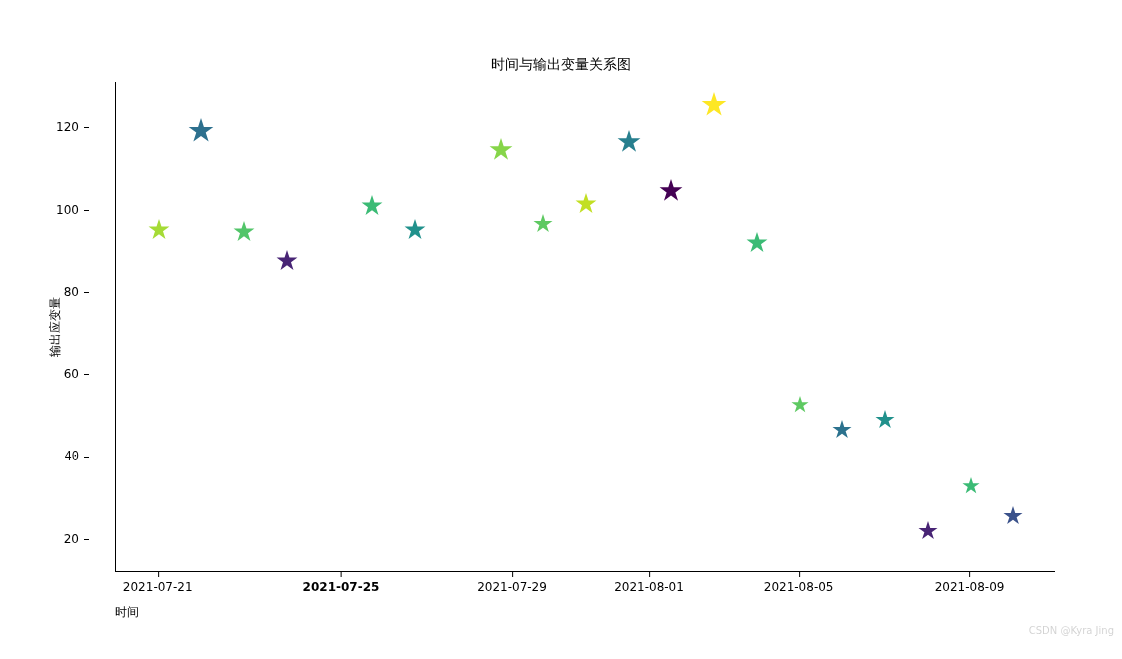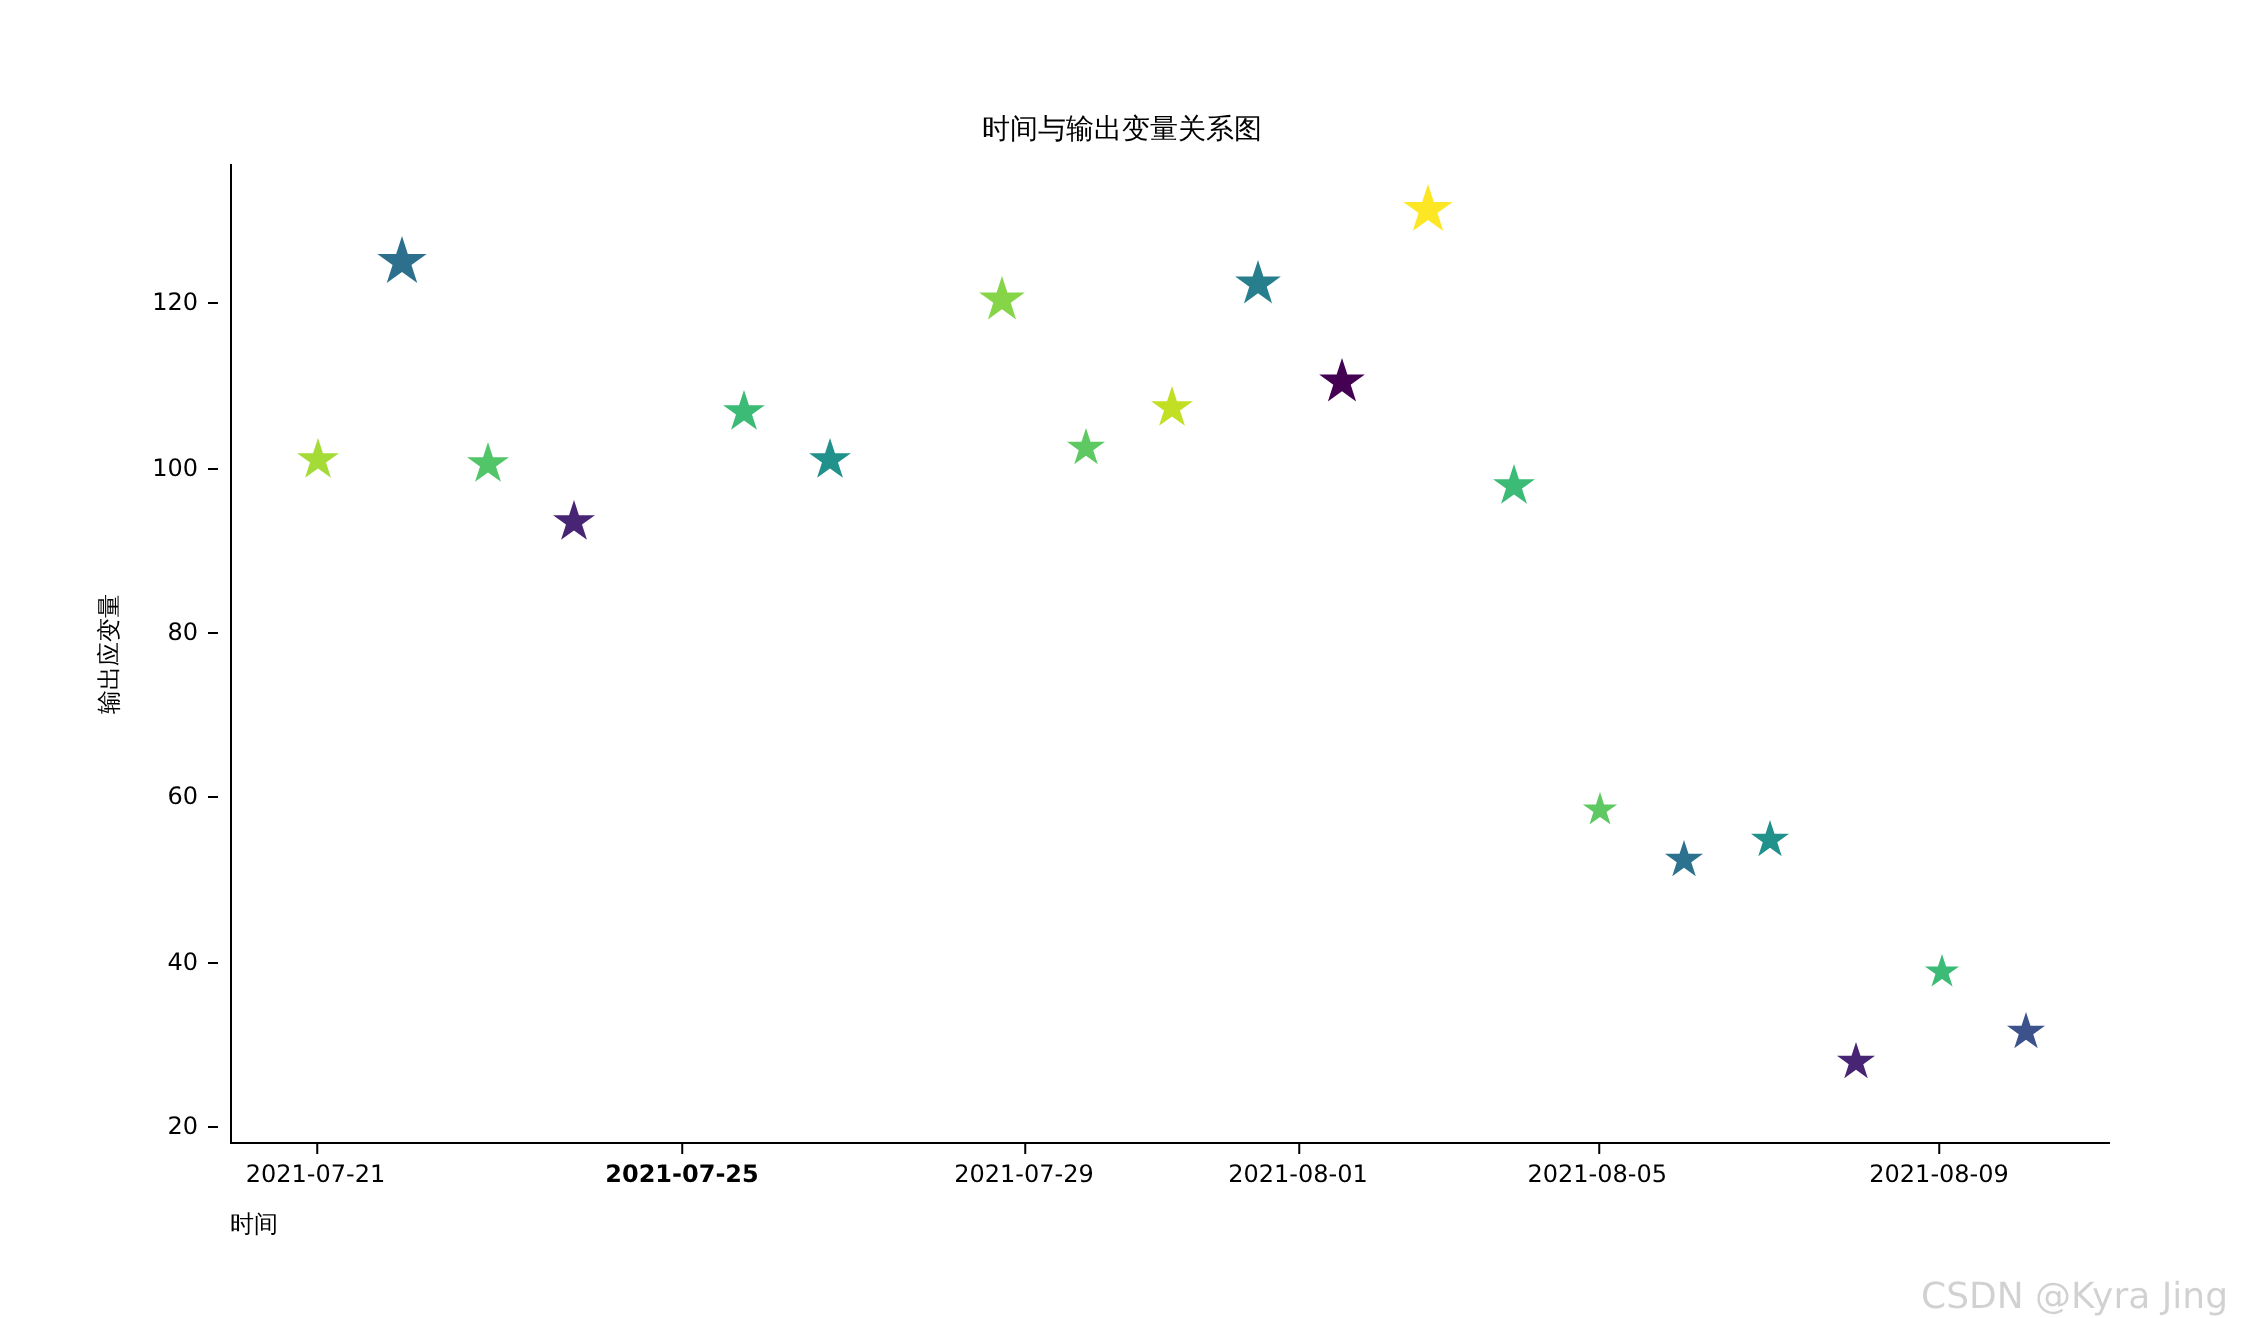--- a/index.html
+++ b/index.html
@@ -52,25 +52,24 @@
   .xtick .tickmark {
     position: absolute;
     top: -8px;
     left: 50%;
     width: 0;
     height: 5px;
     border-left: 1px solid #000;
   }
   .ytick {
     position: absolute;
-    right: 956px;
+    right: 976px;
     transform: translateY(-50%);
     font-size: 12px;
     text-align: right;
-    margin-top: 24px;
   }
   .ytick .tickmark {
     position: absolute;
     top: 50%;
     right: -10px;
     width: 5px;
     height: 0;
     border-top: 1px solid #000;
   }
   .xlabel {
@@ -90,22 +89,22 @@
     white-space: nowrap;
   }
   .star {
     position: absolute;
     transform: translate(-50%, -50%);
     pointer-events: none;
   }
   .watermark {
     position: absolute;
     right: 8px;
-    bottom: 0;
-    font-size: 18px;
+    bottom: 23px;
+    font-size: 10px;
     color: rgba(0,0,0,0.18);
     font-family: "DejaVu Sans", sans-serif;
     text-align: center;
   }
 </style>
 </head>
 <body>
 
 <div class="figure">
 
@@ -175,21 +174,21 @@
     <div id="xticks-container">
         <div class="xtick" style="left: 42.7273px;"><span class="tickmark"></span>2021-07-21</div>
         <div class="xtick" style="left: 226px; font-weight: bold;"><span class="tickmark"></span>2021-07-25</div>
         <div class="xtick" style="left: 397px;"><span class="tickmark"></span>2021-07-29</div>
         <div class="xtick" style="left: 534px;"><span class="tickmark"></span>2021-08-01</div>
         <div class="xtick" style="left: 683.636px; text-align: right;"><span class="tickmark"></span>2021-08-05</div>
         <div class="xtick" style="left: 854.545px;"><span class="tickmark"></span>2021-08-09</div>
       </div>
     <div id="yticks-container">
         <div class="ytick" style="top: 457.059px;"><span class="tickmark"></span>20</div>
-        <div class="ytick" style="top: 374.706px;"><span class="tickmark"></span>40</div>
+        <div class="ytick" style="top: 374.706px; font-family: Liberation Mono, monospace;"><span class="tickmark"></span>40</div>
         <div class="ytick" style="top: 292.353px;"><span class="tickmark"></span>60</div>
         <div class="ytick" style="top: 210px;"><span class="tickmark"></span>80</div>
         <div class="ytick" style="top: 127.647px;"><span class="tickmark"></span>100</div>
         <div class="ytick" style="top: 45.2941px;"><span class="tickmark"></span>120</div>
       </div>
 
     <div class="xlabel">时间</div>
     <div class="ylabel">输出应变量</div>
   </div>
 

